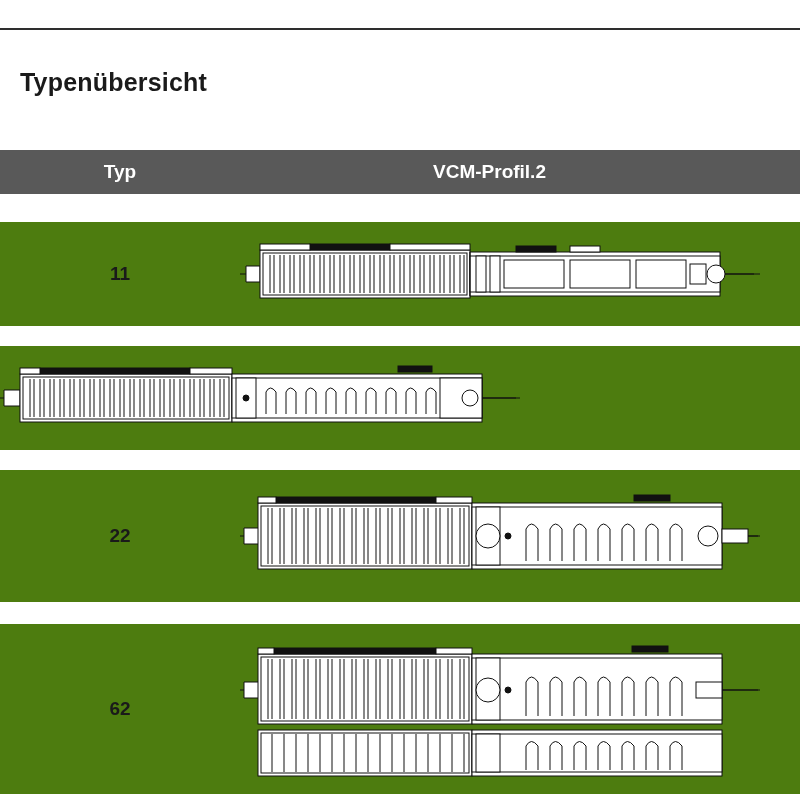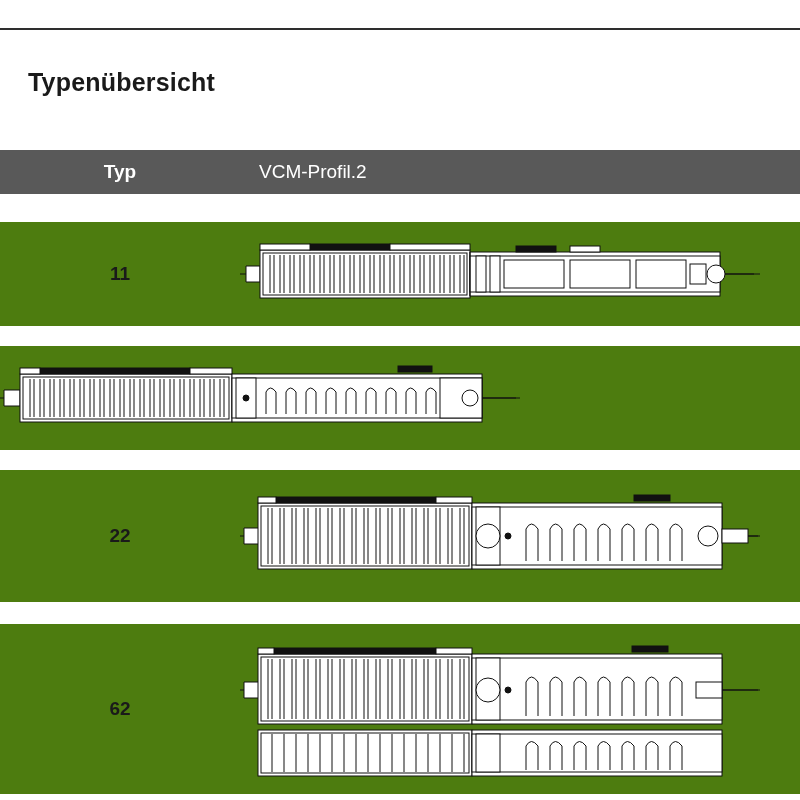--- a/index.html
+++ b/index.html
@@ -24,21 +24,21 @@
   .top-rule {
     position: absolute;
     left: 0;
     top: 28px;
     width: 800px;
     height: 2px;
     background: #2e2e2e;
   }
   .title {
     position: absolute;
-    left: 28px;
+    left: 20px;
     top: 68px;
     font-size: 25px;
     font-weight: bold;
     letter-spacing: 0.2px;
     color: #1a1a1a;
   }
   .table {
     position: absolute;
     left: 0;
     top: 150px;
@@ -53,22 +53,23 @@
     gap: 19px;
   }
   .th-typ {
     width: 240px;
     text-align: center;
     font-size: 19px;
     font-weight: bold;
   }
   .th-profil {
     flex: 1;
+    text-align: center;
     font-size: 19px;
-    font-weight: normal;
+    font-weight: bold;
     padding-right: 80px;
   }
   .row {
     display: flex;
     align-items: center;
     background: #4d7c0f;
   }
   .cell-typ {
     width: 240px;
     text-align: center;

